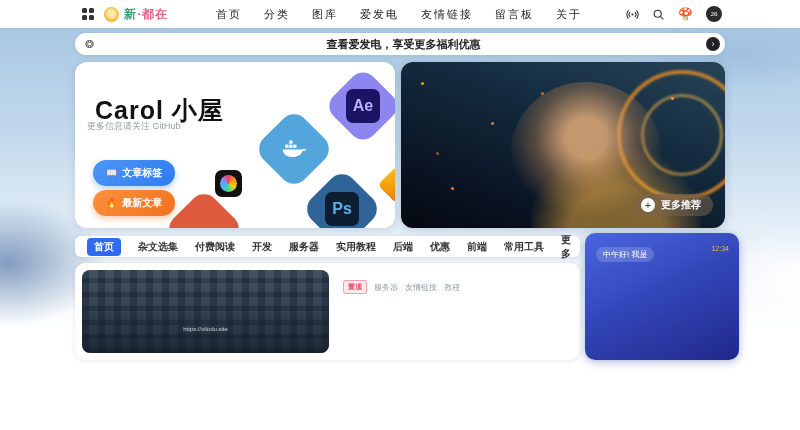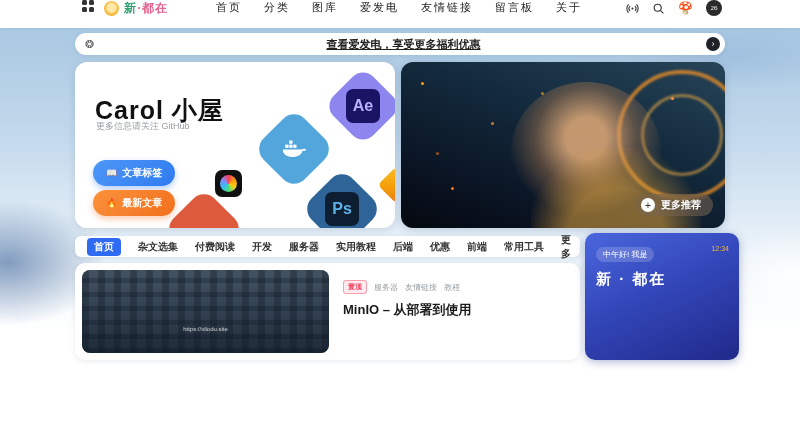--- a/index.html
+++ b/index.html
@@ -10,50 +10,50 @@
   .bg { position:absolute; left:0; top:28px; width:800px; height:345px;
     background:
       radial-gradient(140px 90px at 1% 68%, rgba(74,110,160,.65), rgba(74,110,160,0) 70%),
       radial-gradient(120px 70px at 99% 72%, rgba(255,255,255,.9), rgba(255,255,255,0) 70%),
       radial-gradient(160px 50px at 92% 8%, rgba(150,185,220,.6), rgba(150,185,220,0) 70%),
       linear-gradient(180deg,#a9c8e2 0%,#c3d9ec 32%,#e3eef7 58%,#ffffff 88%);
   }
 
   
   .nav { position:absolute; top:0; left:0; width:800px; height:28px; background:#fff;
-    display:flex; align-items:flex-start; padding:0 78px 0 82px; z-index:5; box-shadow:0 1px 2px rgba(0,0,0,.04);font-family:Liberation Serif, serif; }
+    display:flex; align-items:center; padding:0 78px 0 82px; z-index:5; box-shadow:0 1px 2px rgba(0,0,0,.04);font-family:Liberation Serif, serif; }
   .grid-ic { width:12px; height:12px; display:grid; grid-template-columns:5px 5px; gap:2px; margin-right:10px; cursor:pointer; }
   .grid-ic i { background:#333; border-radius:1.5px; }
   .logo { display:flex; align-items:center; gap:5px; margin-right:48px; cursor:pointer; }
   .logo .sun { width:15px; height:15px; border-radius:50%;
     background:radial-gradient(circle at 50% 45%, #ffe9a8 0 35%, #f6b93d 60%, #eda425 100%); }
   .logo .bname { font-size:12px; font-weight:bold; letter-spacing:1px; }
   .logo .bname .g { color:#34a374; } .logo .bname .p { color:#e2638e; }
   .menu { display:flex; gap:22px; flex:1; }
   .menu span { font-size:11px; color:#222; letter-spacing:2px; cursor:pointer; }
   .nav-right { display:flex; align-items:center; gap:13px; }
   .nav-right svg { display:block; }
   .emoji-av { font-size:12px; line-height:1; cursor:pointer; }
   .badge26 { width:16px; height:16px; border-radius:50%; background:#2b2b2b; color:#fff;
     font-size:7px; display:flex; align-items:center; justify-content:center; cursor:pointer; }
 
   
   .banner { position:absolute; top:33px; left:75px; width:650px; height:22px; background:#fff;
     border-radius:12px; display:flex; align-items:center; padding:0 5px 0 10px;
     box-shadow:0 1px 4px rgba(40,70,110,.12); z-index:4; cursor:pointer; }
   .banner .b-ic { color:#555; font-size:11px; width:16px; }
-  .banner .b-txt { flex:1; text-align:center; font-size:11px; color:#222; font-weight:bold;text-decoration:underline; }
+  .banner .b-txt { flex:1; text-align:center; font-size:11px; color:#222; font-weight:bold; }
   .banner .b-arrow { width:14px; height:14px; border-radius:50%; background:#1f2329; color:#fff;
     font-size:9px; display:flex; align-items:center; justify-content:center; }
 
   
   .pcard { position:absolute; top:62px; left:75px; width:320px; height:166px; background:#fff;
     border-radius:12px; overflow:hidden; box-shadow:0 2px 8px rgba(40,70,110,.15); z-index:4; }
   .pcard h1 { position:absolute; left:20px; top:32px; font-size:25px; color:#111; letter-spacing:1px; }
-  .pcard .sub { position:absolute; left:21px; top:58px; font-size:9px; color:#9aa0a6; }
+  .pcard .sub { position:absolute; left:12px; top:58px; font-size:9px; color:#9aa0a6; }
   .btn { position:absolute; left:18px; display:flex; align-items:center; gap:5px; color:#fff;
     font-size:10px; font-weight:bold; border:none; border-radius:13px; padding:6px 13px; cursor:pointer; }
   .btn .bic { font-size:9px; }
   .btn-tags { top:98px; background:linear-gradient(135deg,#4e97f7,#2f7bf0); box-shadow:0 3px 6px rgba(47,123,240,.35); }
   .btn-new { top:128px; background:linear-gradient(135deg,#fb923c,#f2701d); box-shadow:0 3px 6px rgba(242,112,29,.35); }
 
   .diamond { position:absolute; border-radius:26%; transform:rotate(45deg);
     display:flex; align-items:center; justify-content:center; }
   .di-inner { transform:rotate(-45deg); display:flex; align-items:center; justify-content:center; }
   .d-ae { width:56px; height:56px; left:260px; top:16px; background:#8d86ef; }
@@ -247,22 +247,20 @@
       <div class="shade"></div>
       <div class="cu">https://xilodu.site</div>
     </div>
     <div class="alist">
       <div class="meta-row">
         <span class="pin">置顶</span>
         <div style="display:contents">
           
         <span class="mi">服务器</span><span class="mi">友情链接</span><span class="mi">教程</span></div>
       </div>
-      <div class="atitle">MinIO – 从部署到使用</div>
     </div>
   </div>
 
   <div class="bcard">
     <span class="hello">中午好! 我是</span>
     <span class="clock">12:34</span>
-    <h2>新 · 都在</h2>
   </div>
 </div>
 
 </body></html>

